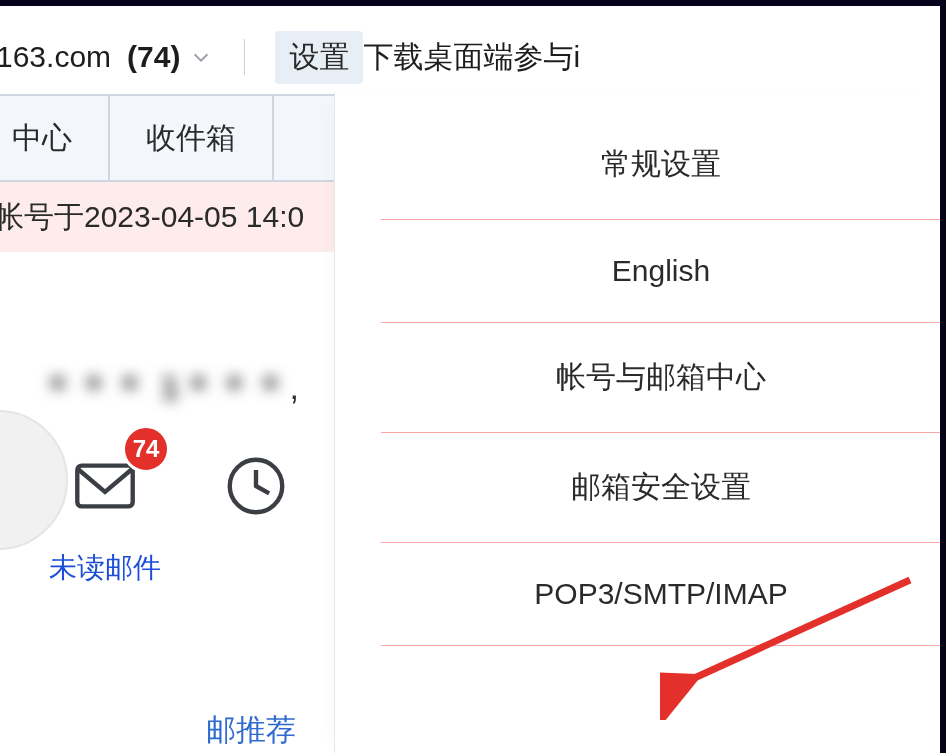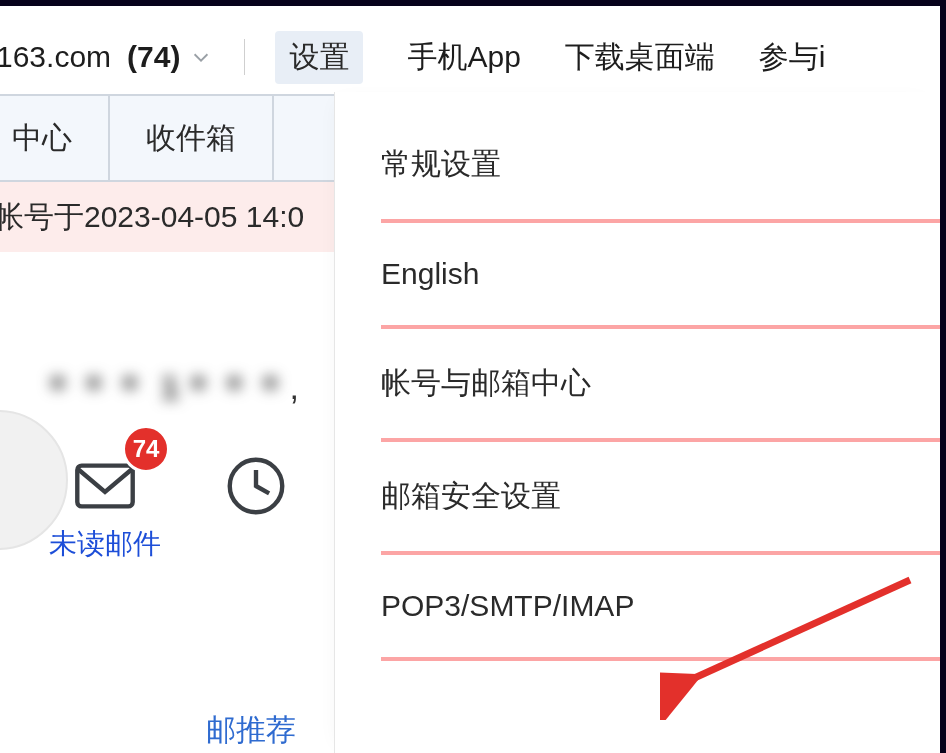--- a/index.html
+++ b/index.html
@@ -50,21 +50,20 @@
   }
   .vdivider {
     width: 1px;
     height: 36px;
     background: #cfcfcf;
     margin: 0 30px 0 32px;
   }
   .topnav {
     display: flex;
     align-items: center;
-    gap: 44px;
     font-size: 30px;
   }
   .topnav-item { cursor: pointer; white-space: nowrap; }
   .topnav-item.active {
     background: #e8eef6;
     color: #2a2a2a;
     padding: 6px 14px;
     border-radius: 4px;
   }
 
@@ -128,21 +127,21 @@
   .quick-row {
     display: flex;
     justify-content: center;
     gap: 60px;
     margin-top: 20px;
   }
   .quick-item {
     display: flex;
     flex-direction: column;
     align-items: center;
-    gap: 4px;
+    gap: 28px;
     cursor: pointer;
   }
   .quick-icon-wrap {
     position: relative;
     width: 70px;
     height: 70px;
   }
   .quick-icon {
     width: 70px; height: 70px;
     stroke: #3b3f44;
@@ -201,23 +200,24 @@
     bottom: 0;
     background: #ffffff;
     border-left: 1px solid #e6e6e6;
     padding: 40px 0 0 46px;
     box-shadow: -6px 0 20px -10px rgba(0,0,0,0.05);
   }
   .dropdown-item {
     font-size: 30px;
     color: #2a2a2a;
     padding: 34px 0;
-    border-bottom: 4px solid #fca5a5;
+    border-bottom: 1px solid #fca5a5;
     width: 560px;
     cursor: pointer;
+    text-align: center;
   }
   .dropdown-item:first-child { padding-top: 12px; }
 
   
   .arrow {
     position: absolute;
     left: 660px;
     top: 570px;
     width: 260px;
     height: 150px;
@@ -233,21 +233,20 @@
     <span class="account-count">(74)</span>
     <svg class="chevron-down" viewBox="0 0 24 24">
       <polyline points="5 9 12 16 19 9"></polyline>
     </svg>
   </div>
 
   <div class="vdivider"></div>
 
   <nav class="topnav">
     <span class="topnav-item active">设置</span>
-    <span class="topnav-item">手机App</span>
     <span class="topnav-item">下载桌面端</span>
     <span class="topnav-item">参与i</span>
   </nav>
 </div>
 
 <div class="tabbar">
   <div class="tab">中心</div>
   <div class="tab">收件箱</div>
 </div>
 

